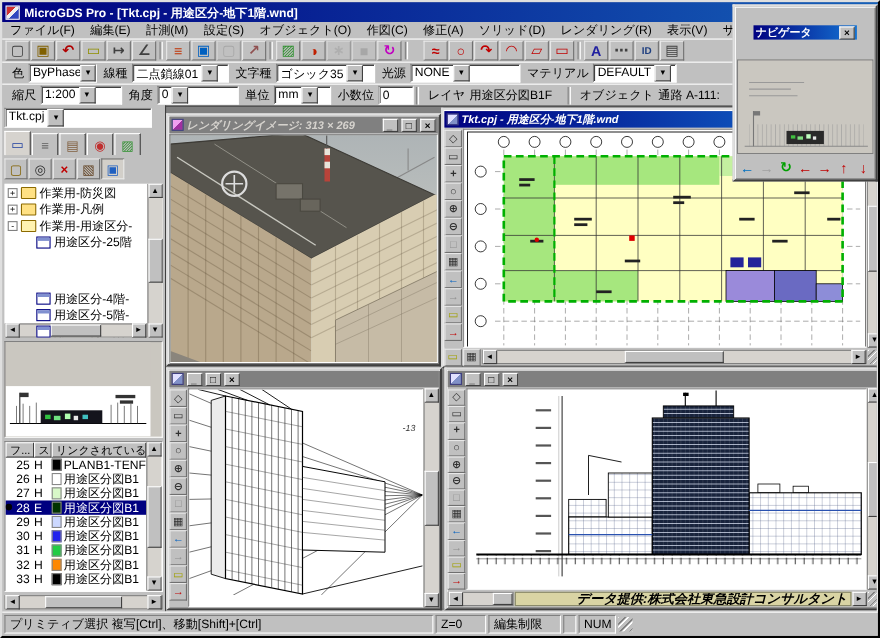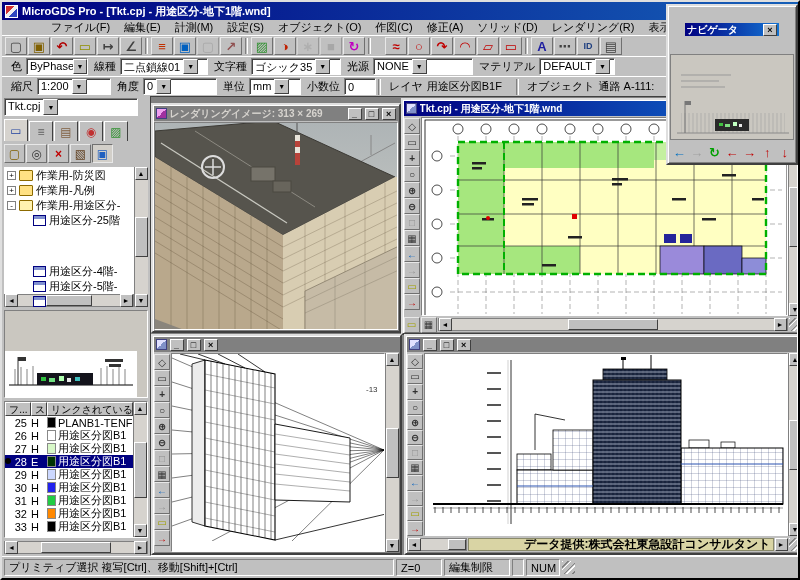--- a/index.html
+++ b/index.html
@@ -3,21 +3,21 @@
 <meta charset="utf-8">
 <style>
   html,body{margin:0;padding:0;width:800px;height:580px;overflow:hidden;
     font-family:"Liberation Sans","DejaVu Sans",sans-serif;font-size:11px;background:#c0c0c0;}
   *{box-sizing:border-box;user-select:none;}
   #app{position:absolute;inset:0;border:2px solid;border-color:#dfdfdf #000 #000 #dfdfdf;background:#c0c0c0;display:flex;flex-direction:column;}
   
   .titlebar{height:18px;background:linear-gradient(90deg,#000080,#1660b8);color:#fff;display:flex;align-items:center;gap:4px;padding:0 3px;font-weight:bold;flex:0 0 18px;}
   .applogo{width:13px;height:13px;background:linear-gradient(135deg,#d03030 0 40%,#f0f0f0 40% 60%,#3048c0 60%);border:1px solid #fff;}
   
-  .menubar{height:15px;flex:0 0 15px;display:flex;align-items:center;padding:0 0;margin-left:42px;}
+  .menubar{height:15px;flex:0 0 15px;display:flex;align-items:center;padding:0 0;}
   .menu-item{padding:0 7px;white-space:nowrap;}
   
   .tb{display:flex;align-items:center;padding:0 3px;border-top:1px solid #ffffff;background:#c0c0c0;}
   #toolbar1{height:21px;flex:0 0 21px;gap:1px;}
   #toolbar2{height:20px;flex:0 0 20px;}
   #toolbar3{height:20px;flex:0 0 20px;}
   .tool{width:22px;height:18px;display:inline-flex;align-items:center;justify-content:center;
     font-size:13px;font-weight:bold;background:#c0c0c0;border:1px solid;border-color:#e8e8e8 #707070 #707070 #e8e8e8;}
   .tool.dis{opacity:.5;}
   .tsep{width:3px;height:16px;border-left:1px solid #808080;border-right:1px solid #ffffff;margin:0 2px;}
@@ -55,21 +55,21 @@
   .lhead{display:flex;height:14px;}
   .hcell{background:#c0c0c0;border:1px solid;border-color:#fff #404040 #404040 #fff;padding:0 3px;font-size:10px;overflow:hidden;white-space:nowrap;}
   .lrow{display:flex;align-items:center;height:13px;font-size:11px;white-space:nowrap;position:relative;}
   .lrow .c-num{flex:0 0 26px;text-align:right;padding-right:4px;}
   .lrow .c-st{flex:0 0 16px;}
   .lrow .c-col{flex:0 0 9px;height:11px;margin-right:2px;border:1px solid #888;}
   .lrow .c-name{flex:1;overflow:hidden;}
   .lrow.sel{background:#000080;color:#fff;}
   .rowdot{position:absolute;left:0px;top:3px;width:6px;height:6px;background:#000;border-radius:50%;}
   
-  .mdi{flex:1;position:relative;background:#808080;border:1px solid;border-color:#404040 #fff #fff #404040;overflow:hidden;}
+  .mdi{flex:1;position:relative;background:#808080;border:1px solid;border-color:#404040 #fff #fff #404040;overflow:hidden;font-style:italic;}
   .win{position:absolute;background:#c0c0c0;border:2px solid;border-color:#dfdfdf #404040 #404040 #dfdfdf;box-shadow:inset 1px 1px 0 #fff,inset -1px -1px 0 #808080;display:flex;flex-direction:column;}
   .wtitle{height:15px;margin:1px;display:flex;align-items:center;gap:3px;padding:0 2px;font-size:10px;font-weight:bold;flex:0 0 15px;}
   .wtitle.active{background:linear-gradient(90deg,#000080,#1474d4);color:#fff;}
   .wtitle.inactive{background:#808080;color:#d6d3ce;}
   .wico{width:11px;height:11px;background:linear-gradient(135deg,#e0e0ff 0 50%,#8090c8 50%);border:1px solid #404080;flex:0 0 11px;}
   .wt-text{flex:1;white-space:nowrap;overflow:hidden;}
   .wbtn{width:14px;height:12px;background:#c0c0c0;border:1px solid;border-color:#fff #404040 #404040 #fff;font-size:9px;line-height:10px;text-align:center;color:#000;font-weight:bold;flex:0 0 14px;}
   .wbody{flex:1;display:flex;min-height:0;margin:0 1px 1px 1px;}
   .strip{flex:0 0 17px;background:#c0c0c0;display:flex;flex-direction:column;align-items:center;padding-top:1px;gap:0;}
   .stool{width:16px;height:16px;display:flex;align-items:center;justify-content:center;font-size:10px;font-weight:bold;

